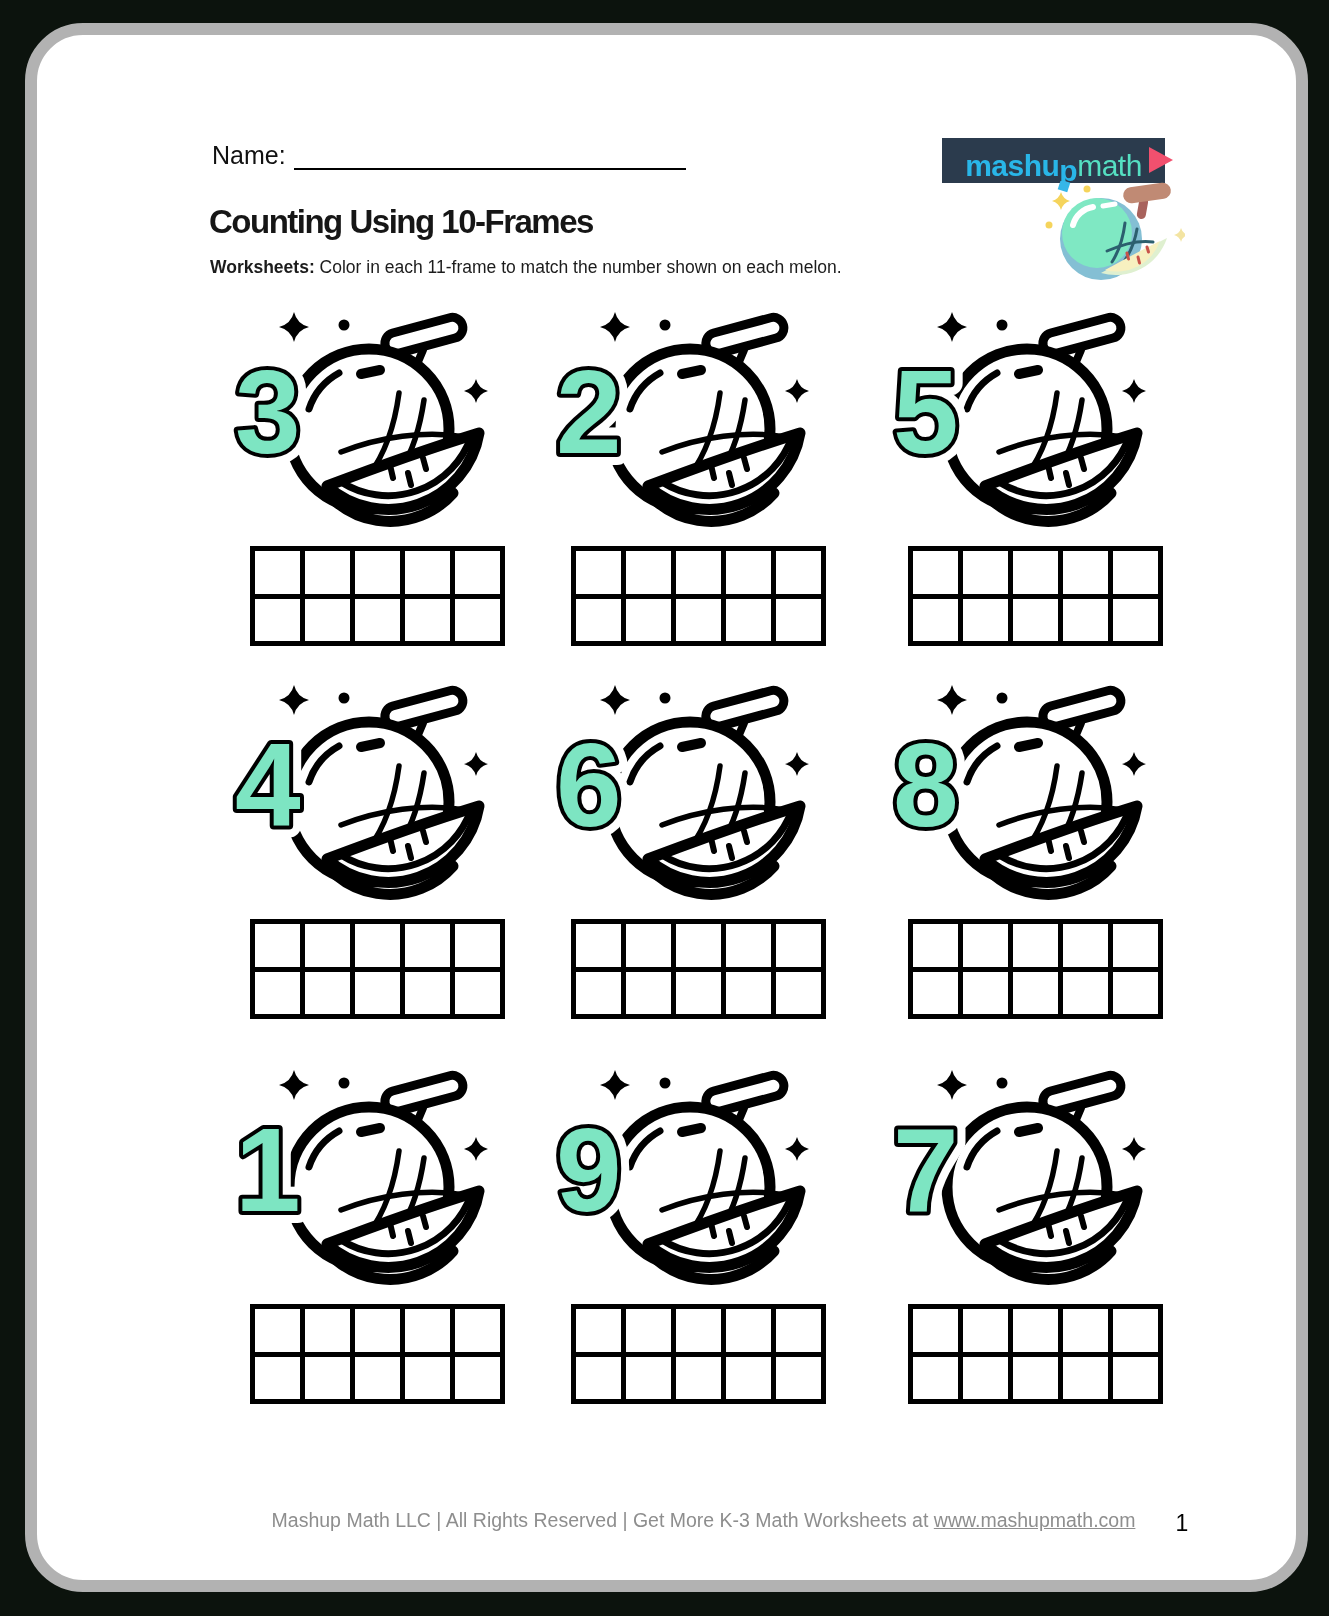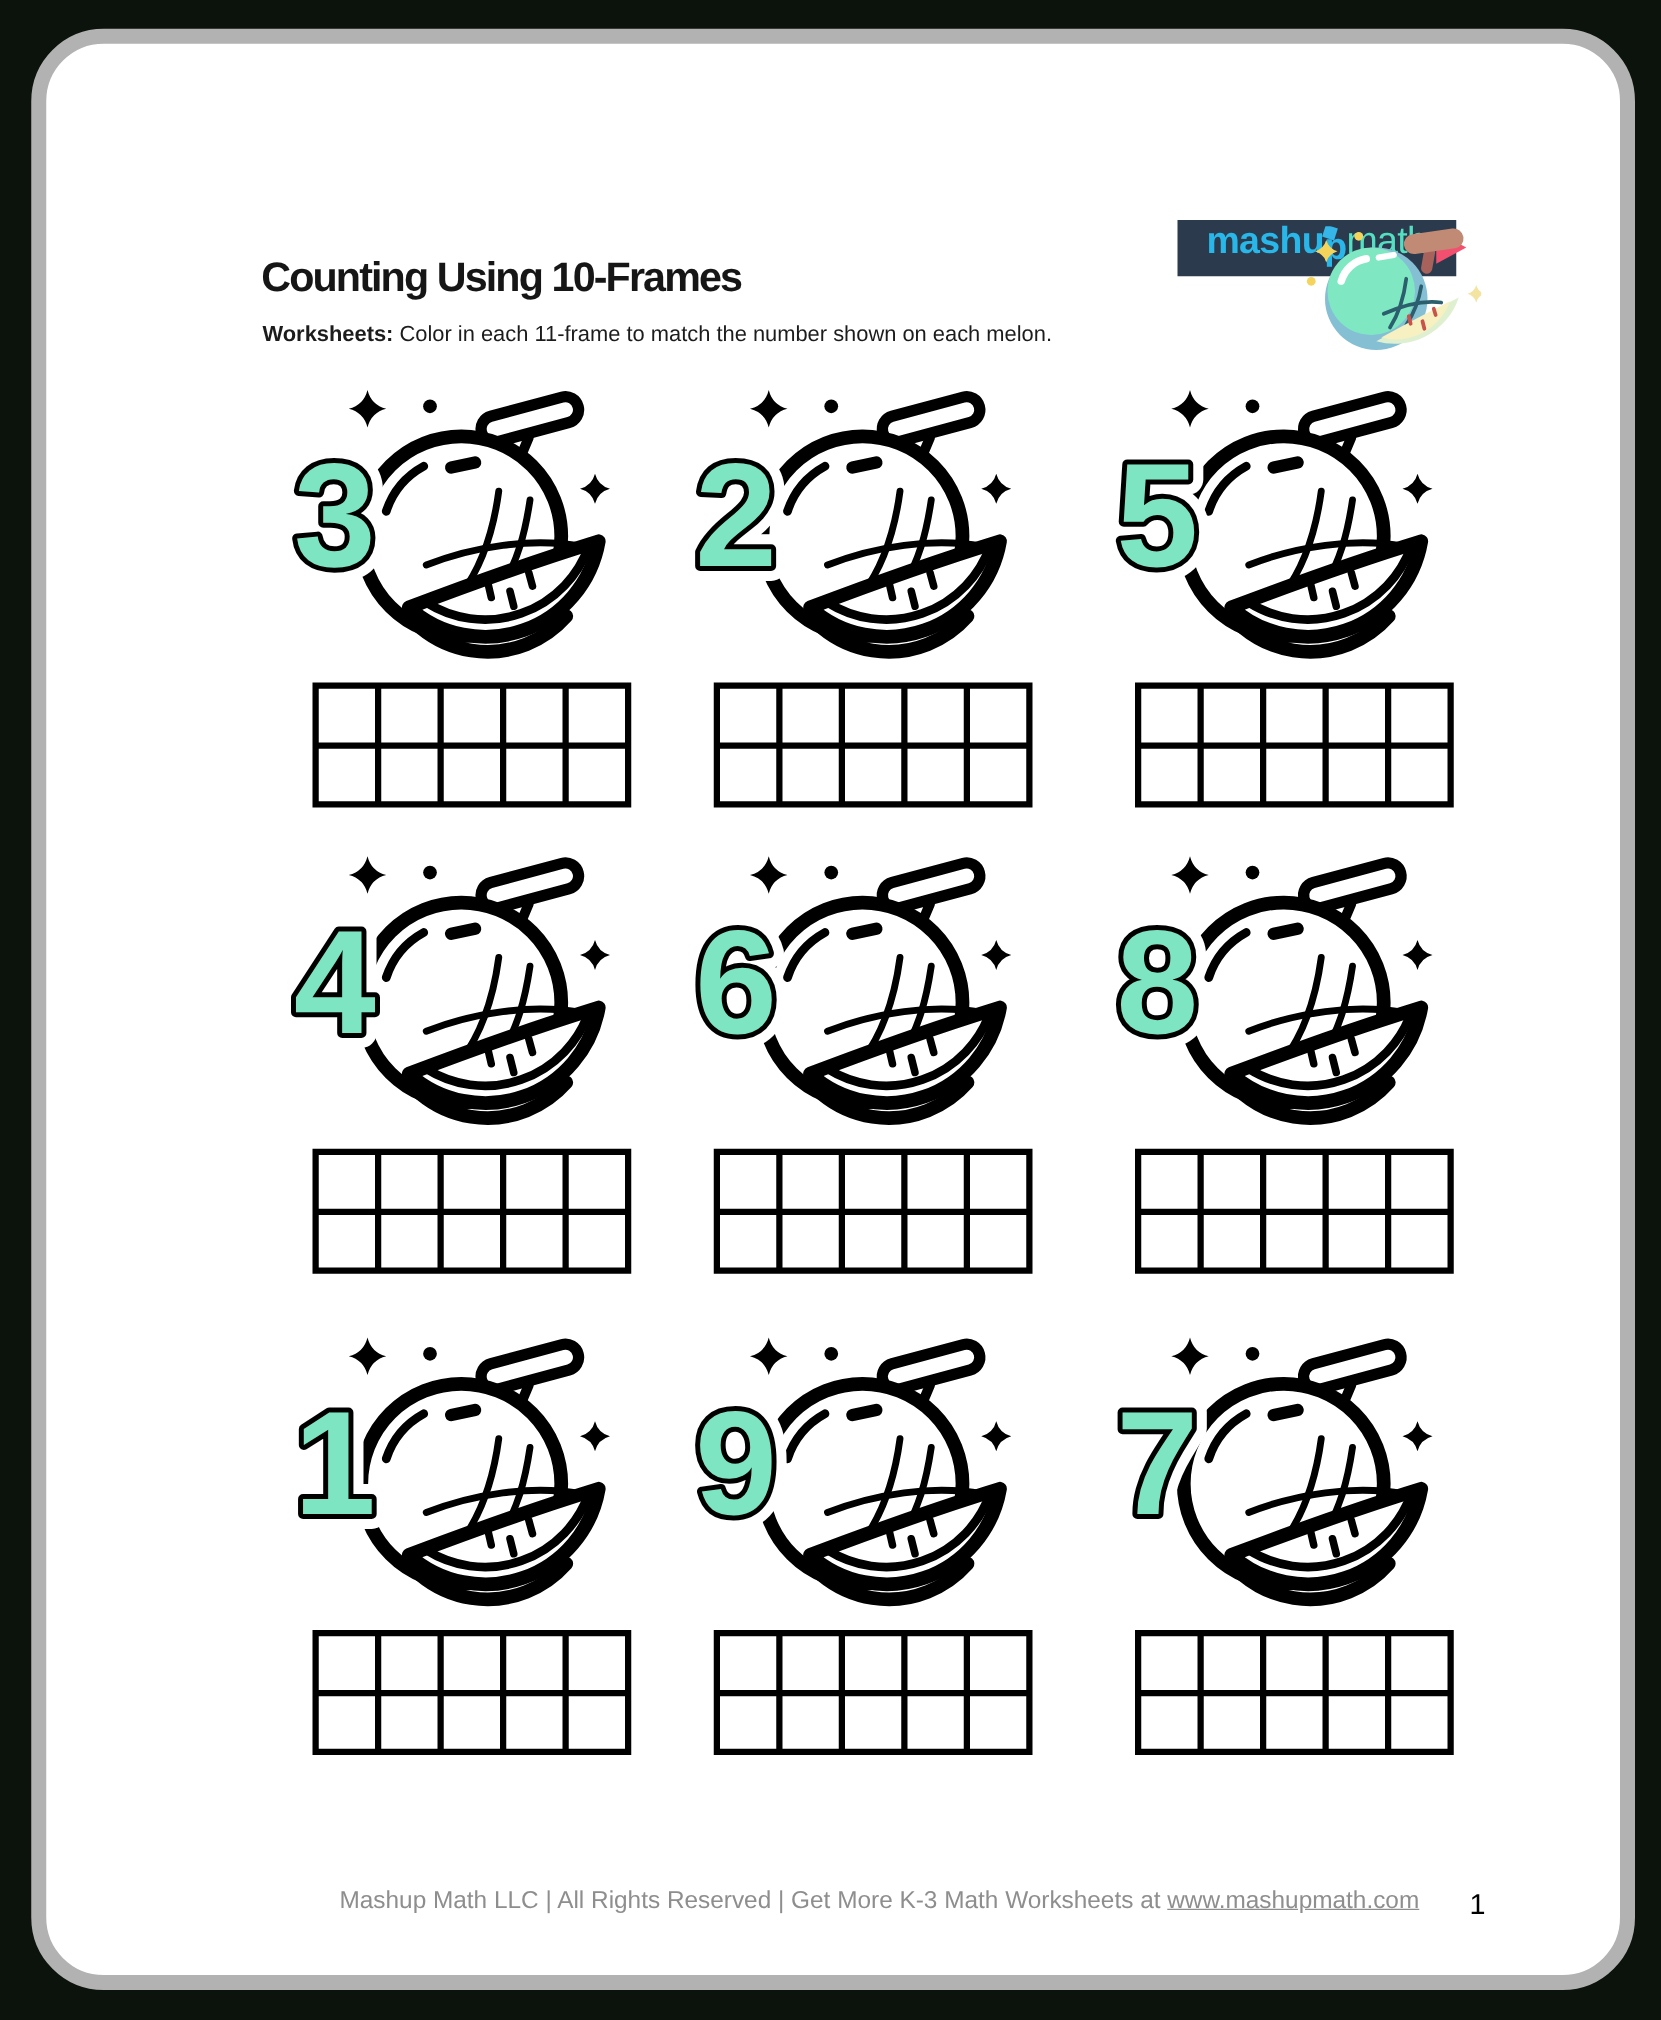--- a/index.html
+++ b/index.html
@@ -16,22 +16,22 @@
   }
   .page{
     position:absolute; left:25px; top:23px; width:1283px; height:1569px;
     background:#ffffff; border:12px solid var(--page-border); border-radius:58px;
   }
   
   .name-row{position:absolute; left:175px; top:106px; font-size:25px; color:var(--ink); white-space:nowrap;}
   .name-line{display:inline-block; width:392px; height:25px; border-bottom:2.5px solid #000; margin-left:8px; vertical-align:bottom;}
   .logo{
     position:absolute; left:905px; top:103px; width:223px; height:45px;
-    background:var(--logo-bg); display:flex; align-items:flex-start; justify-content:center;
-    font-size:30px; letter-spacing:-0.5px;margin-top:38px;
+    background:var(--logo-bg); display:flex; align-items:flex-end; justify-content:center;
+    font-size:30px; letter-spacing:-0.5px;
   }
   .logo-bold{color:var(--logo-cyan); font-weight:bold;}
   .logo-p{color:var(--logo-cyan); font-weight:bold; position:relative; top:5px;}
   .logo-light{color:var(--logo-teal); font-weight:normal;}
   .play-icon{
     position:absolute; right:-8px; top:9px; width:0; height:0;
     border-left:24px solid var(--play); border-top:13px solid transparent; border-bottom:13px solid transparent;
   }
   .mascot{position:absolute; left:1002px; top:146px;}
   .title{position:absolute; left:172px; top:168px; font-size:33px; font-weight:bold; letter-spacing:-1.5px; color:#161616;text-align:right;}
@@ -75,20 +75,23 @@
       <path d="M 114 149 C 152 134 198 127 238 134" stroke-width="5.5"></path>
       <path d="M 100 183 A 92 92 0 0 0 252 130 C 200 146 150 164 100 183 Z" fill="#fff" stroke-width="11"></path>
       <path d="M 114 179 A 88 88 0 0 0 244 134" stroke-width="7"></path>
       <path d="M 163 162 l 3 13 M 181 170 l 3 12 M 196 155 l 3 11" stroke-width="6"></path>
     </g>
   </defs>
 </svg>
 
 <div class="page">
 
+  <div class="name-row">
+    <span>Name:</span><span class="name-line"></span>
+  </div>
 
   <div class="logo">
     <span class="logo-bold">mashu</span>
       <span class="logo-p">p</span>
       <span class="logo-light">math</span>
     <span class="play-icon"></span>
   </div>
 
   <svg class="mascot" width="146" height="106" viewBox="0 0 146 106">
     <path d="M22 11Q24 18 31 20Q24 22 22 29Q20 22 13 20Q20 18 22 11Z" fill="#f5d45c"></path>

